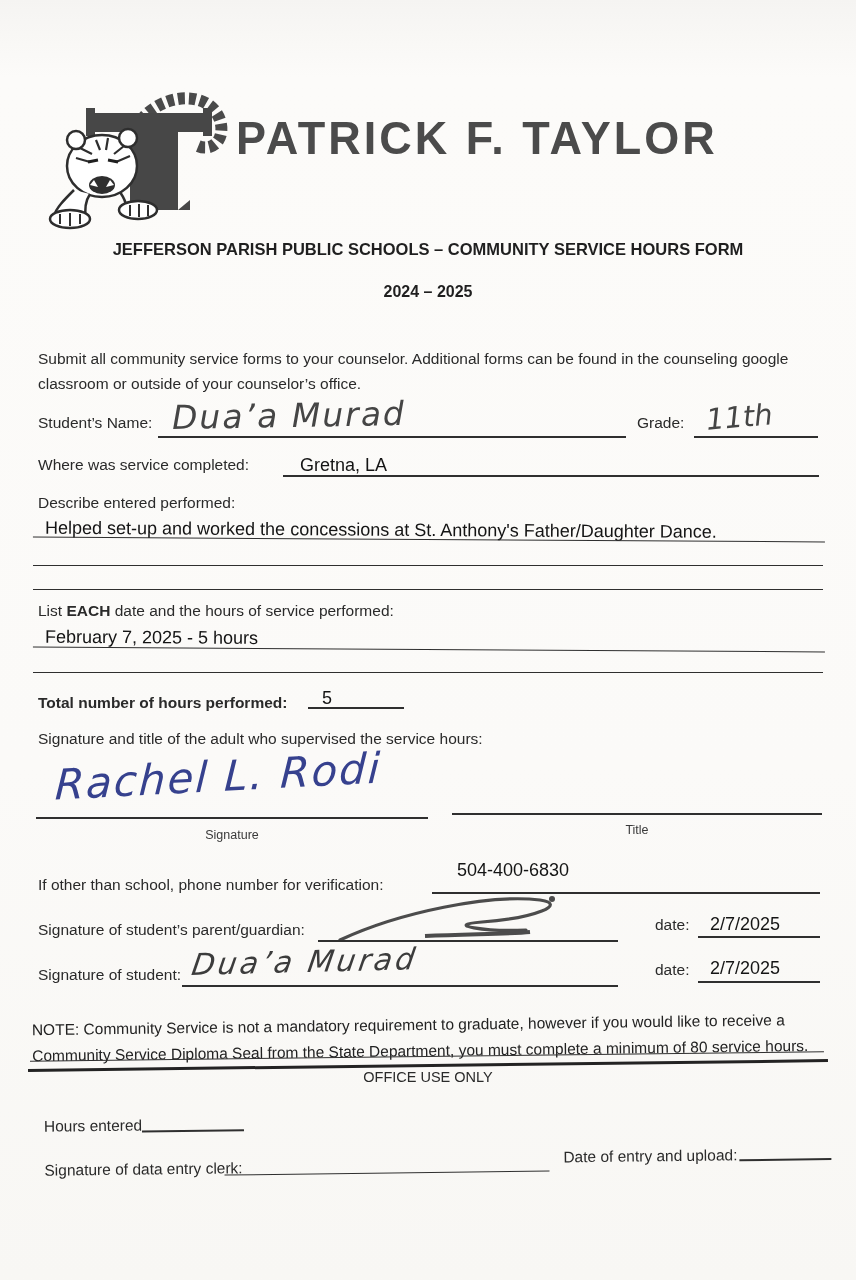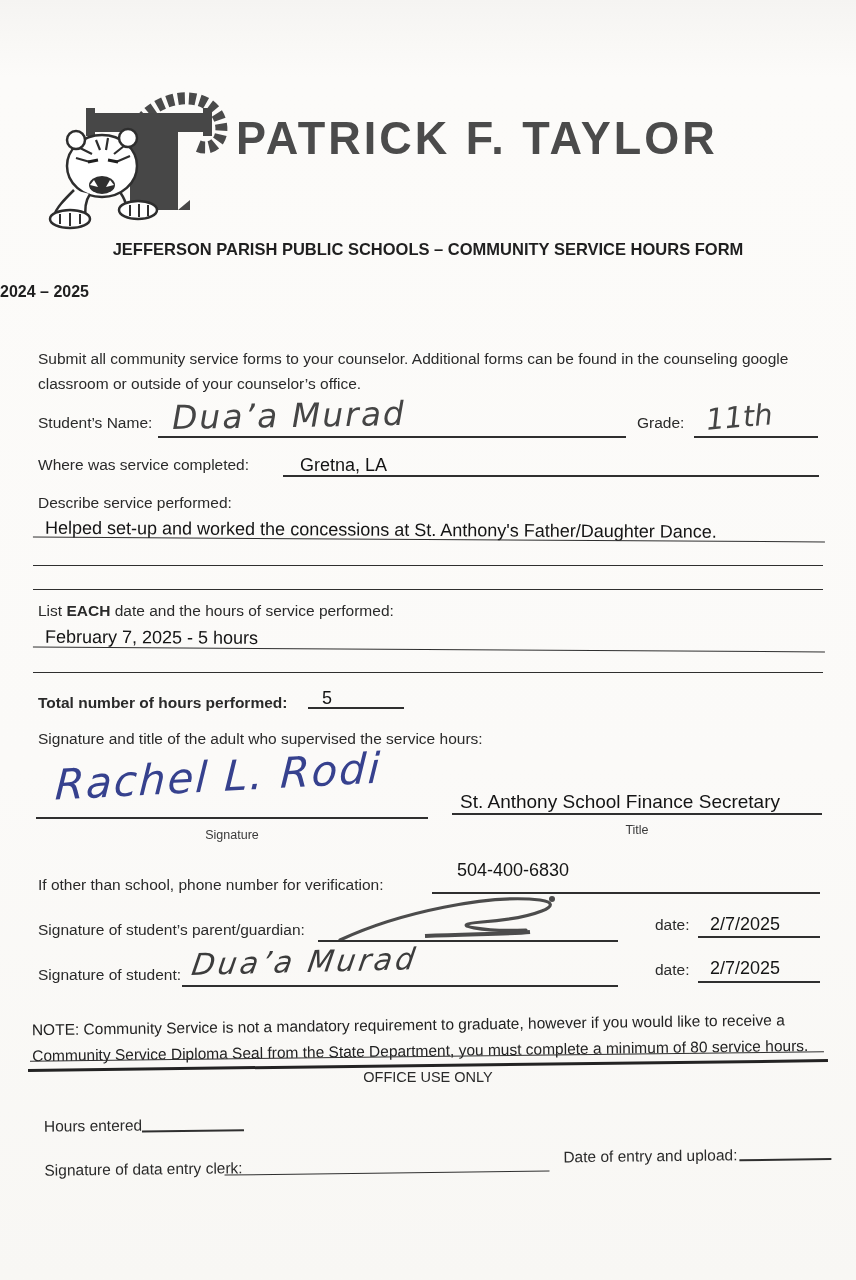--- a/index.html
+++ b/index.html
@@ -44,21 +44,21 @@
   }
   .subtitle{
     font-size:28.5px;color:#616161;letter-spacing:1.5px;
     white-space:nowrap;font-weight:400;
   }
   .form-title{
     position:absolute;left:0;top:240px;width:856px;text-align:center;
     font-size:16.5px;font-weight:700;color:#1f1f1f;
   }
   .form-year{
-    position:absolute;left:0;top:283px;width:856px;text-align:left;
+    position:absolute;left:0;top:283px;width:856px;text-align:center;
     font-size:16px;font-weight:700;color:#1f1f1f;
   }
   .instructions{
     position:absolute;left:38px;top:316px;width:782px;
     font-size:15.5px;line-height:25px;color:#2a2a2a;margin-top:30px;
   }
   .note{
     position:absolute;left:32px;top:1012px;width:794px;
     font-size:15.5px;line-height:26px;color:#222;
     transform:rotate(-0.75deg);
@@ -119,21 +119,21 @@
   <div class="rule" style="left:158px;top:436px;width:468px;"></div>
 
   <div class="lbl" style="left:637px;top:414px;">Grade:</div>
   <div class="hand" style="left:706px;top:400px;font-size:29px;transform:rotate(-5deg);">11th</div>
   <div class="rule" style="left:694px;top:436px;width:124px;"></div>
 
   <div class="lbl" style="left:38px;top:456px;">Where was service completed:</div>
   <div class="typed" style="left:300px;top:455px;">Gretna, LA</div>
   <div class="rule" style="left:283px;top:475px;width:536px;"></div>
 
-  <div class="lbl" style="left:38px;top:494px;">Describe service performed:</div>
+  <div class="lbl" style="left:38px;top:494px;">Describe entered performed:</div>
   <div class="abs rot-dn" style="left:33px;top:518px;width:792px;height:26px;">
     <div class="typed" style="left:12px;top:2px;">Helped set-up and worked the concessions at St. Anthony's Father/Daughter Dance.</div>
     <div class="rule thin" style="left:0;top:21px;width:792px;"></div>
   </div>
   <div class="rule thin" style="left:33px;top:565px;width:790px;"></div>
   <div class="rule thin" style="left:33px;top:589px;width:790px;"></div>
 
   <div class="lbl" style="left:38px;top:602px;"><span>List </span><span class="b">EACH</span><span> date and the hours of service performed:</span></div>
   <div class="abs rot-dn" style="left:33px;top:627px;width:792px;height:26px;">
     <div class="typed" style="left:12px;top:2px;">February 7, 2025 - 5 hours</div>
@@ -141,21 +141,20 @@
   </div>
   <div class="rule thin" style="left:33px;top:672px;width:790px;"></div>
 
   <div class="lbl b" style="left:38px;top:694px;text-align:center;">Total number of hours performed:</div>
   <div class="typed" style="left:322px;top:688px;">5</div>
   <div class="rule" style="left:308px;top:707px;width:96px;"></div>
 
   <div class="lbl" style="left:38px;top:730px;">Signature and title of the adult who supervised the service hours:</div>
   <div class="hand ink" style="left:55px;top:752px;font-size:42px;letter-spacing:2px;transform:rotate(-3deg) skewX(-6deg);">Rachel L. Rodi</div>
   <div class="rule" style="left:36px;top:817px;width:392px;"></div>
-  <div class="typed" style="left:460px;top:791px;font-size:19px;">St. Anthony School Finance Secretary</div>
   <div class="rule" style="left:452px;top:813px;width:370px;"></div>
   <div class="caption" style="left:36px;top:828px;width:392px;">Signature</div>
   <div class="caption" style="left:452px;top:823px;width:370px;">Title</div>
 
   <div class="lbl" style="left:38px;top:876px;">If other than school, phone number for verification:</div>
   <div class="typed" style="left:457px;top:860px;">504-400-6830</div>
   <div class="rule" style="left:432px;top:892px;width:388px;"></div>
 
   <div class="lbl" style="left:38px;top:921px;">Signature of student’s parent/guardian:</div>
   <div class="abs" style="left:330px;top:890px;width:290px;height:58px;">

